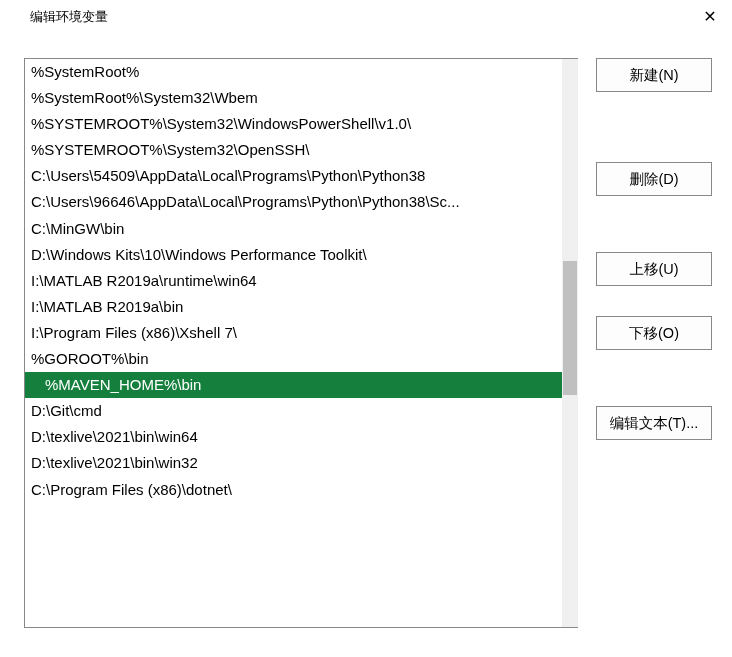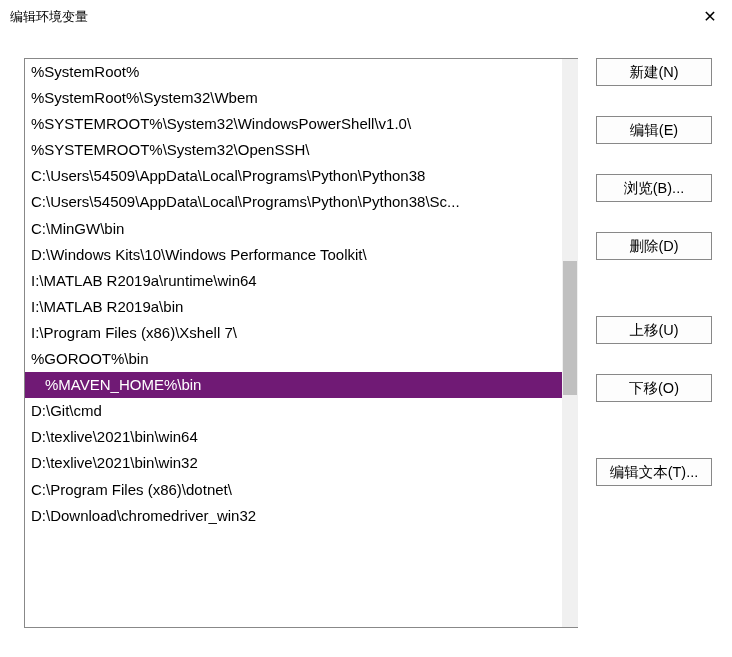--- a/index.html
+++ b/index.html
@@ -19,20 +19,21 @@
     display: flex;
     flex-direction: column;
   }
   .titlebar {
     height: 34px;
     display: flex;
     align-items: center;
     justify-content: space-between;
     padding: 0 12px 0 10px;
     border-bottom: 1px solid #fff;
+    margin-left: 20px;
   }
   .titlebar-title {
     font-size: 13px;
     color: #000;
   }
   .close-icon {
     font-size: 16px;
     width: 20px;
     text-align: center;
     color: #000;
@@ -60,21 +61,21 @@
     line-height: 26.1px;
     padding: 0 6px;
     font-size: 15px;
     color: #000;
     white-space: nowrap;
     overflow: hidden;
     text-overflow: ellipsis;
     cursor: default;
   }
   .list-item.selected {
-    background: #701a75;
+    background: #15803d;
     color: #fff;
     padding-left: 20px;
   }
   .scrollbar-track {
     position: absolute;
     right: -1px;
     top: 0;
     bottom: 0;
     width: 16px;
     background: #f0f0f0;
@@ -87,21 +88,21 @@
     top: 202px;
     height: 134px;
   }
   .sidebar {
     width: 116px;
     display: flex;
     flex-direction: column;
     gap: 10px;
   }
   .btn {
-    height: 28px;
+    height: 34px;
     border: 1px solid #888;
     background: #fdfdfd;
     font-size: 14.5px;
     font-family: inherit;
     cursor: pointer;
     padding: 0 4px;
     color: #000;
     text-align: center;
   }
   .gap-large { height: 36px; }
@@ -118,45 +119,42 @@
 
   <div class="content">
 
     <div class="listbox-wrap">
       <div class="listbox" id="listbox">
           <div class="list-item">%SystemRoot%</div>
           <div class="list-item">%SystemRoot%\System32\Wbem</div>
           <div class="list-item">%SYSTEMROOT%\System32\WindowsPowerShell\v1.0\</div>
           <div class="list-item">%SYSTEMROOT%\System32\OpenSSH\</div>
           <div class="list-item">C:\Users\54509\AppData\Local\Programs\Python\Python38</div>
-          <div class="list-item">C:\Users\54509\AppData\Local\Programs\Python\Python38\Sc...</div>
+          <div class="list-item">C:\Users\96646\AppData\Local\Programs\Python\Python38\Sc...</div>
           <div class="list-item">C:\MinGW\bin</div>
           <div class="list-item">D:\Windows Kits\10\Windows Performance Toolkit\</div>
           <div class="list-item">I:\MATLAB R2019a\runtime\win64</div>
           <div class="list-item">I:\MATLAB R2019a\bin</div>
           <div class="list-item">I:\Program Files (x86)\Xshell 7\</div>
           <div class="list-item">%GOROOT%\bin</div>
           <div class="list-item selected">%MAVEN_HOME%\bin</div>
           <div class="list-item">D:\Git\cmd</div>
           <div class="list-item">D:\texlive\2021\bin\win64</div>
           <div class="list-item">D:\texlive\2021\bin\win32</div>
           <div class="list-item">C:\Program Files (x86)\dotnet\</div>
-          <div class="list-item">D:\Download\chromedriver_win32</div>
         </div>
       <div class="scrollbar-track">
         <div class="scrollbar-thumb"></div>
       </div>
     </div>
 
     <div class="sidebar">
       <button class="btn">新建(N)</button>
       <div style="height:10px"></div>
-      <button class="btn">编辑(E)</button>
       <div style="height:10px"></div>
-      <button class="btn">浏览(B)...</button>
       <div style="height:10px"></div>
       <button class="btn">删除(D)</button>
       <div class="gap-large"></div>
       <button class="btn">上移(U)</button>
       <div style="height:10px"></div>
       <button class="btn">下移(O)</button>
       <div class="gap-large"></div>
       <button class="btn">编辑文本(T)...</button>
     </div>
 

